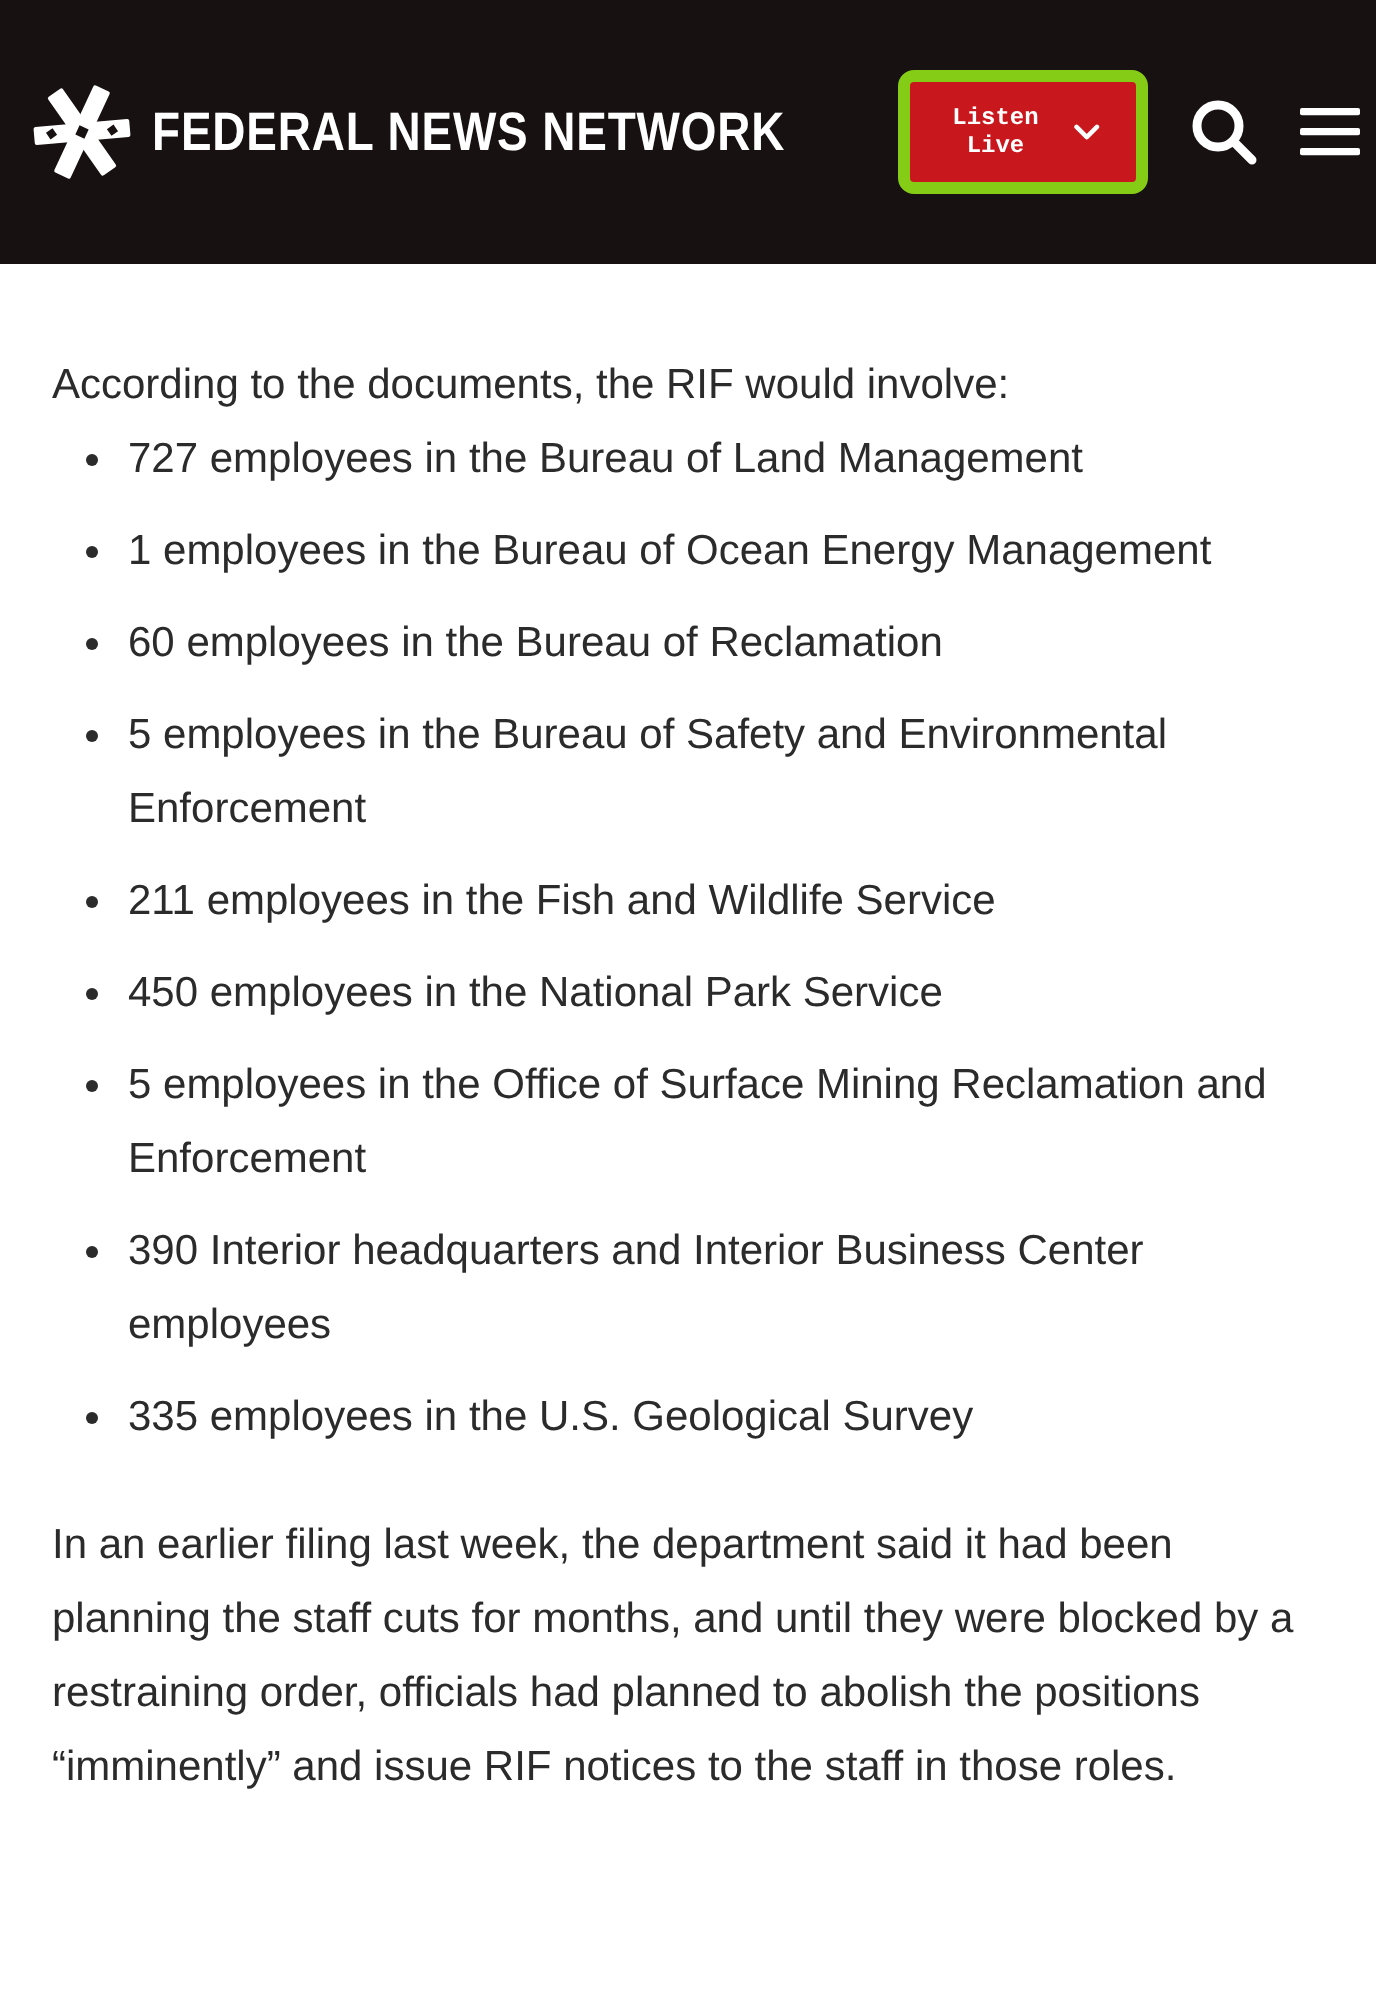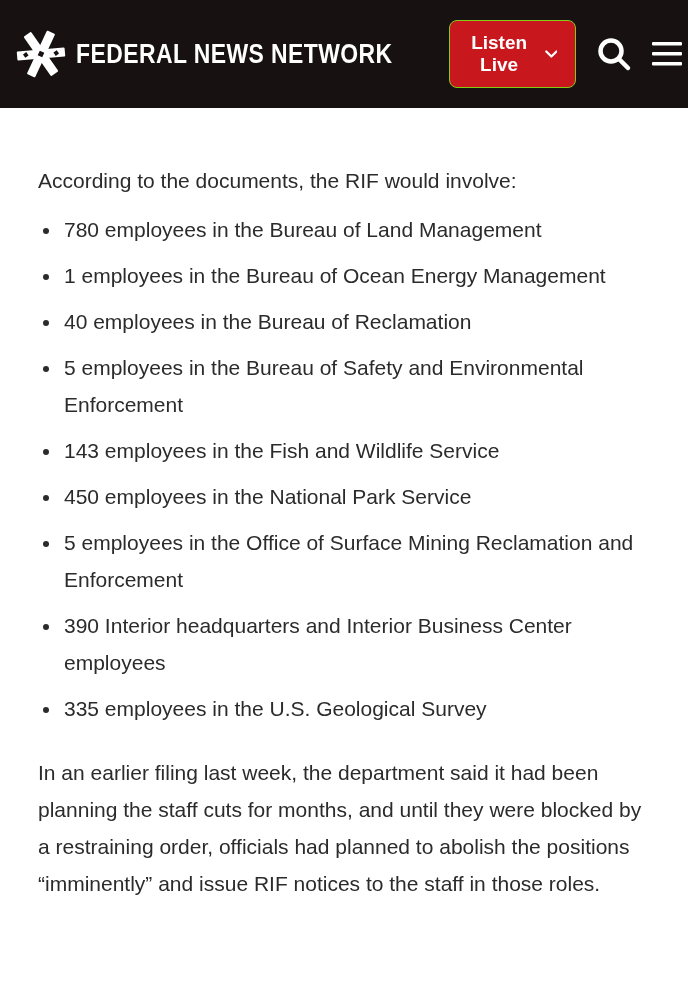--- a/index.html
+++ b/index.html
@@ -7,21 +7,21 @@
   body {
     width: 688px;
     min-height: 1000px;
     background: #ffffff;
     font-family: "Liberation Sans", sans-serif;
     color: #2b2b2b;
   }
 
   
   .site-header {
-    height: 108px;
+    height: 132px;
     background: #171111;
     display: flex;
     align-items: center;
     justify-content: space-between;
     padding: 0 24px 0 16px;
   }
   .brand {
     display: flex;
     align-items: center;
     gap: 10px;
@@ -41,46 +41,46 @@
   .header-actions {
     display: flex;
     align-items: center;
     gap: 20px;
   }
   .listen-live-btn {
     display: flex;
     align-items: center;
     gap: 14px;
     background: #c9171e;
-    border: 1px solid #84cc16;
+    border: 6px solid #84cc16;
     border-radius: 8px;
     color: #ffffff;
-    font-family: Liberation Sans, sans-serif;
-    font-size: 19px;
+    font-family: Liberation Mono, monospace;
+    font-size: 12px;
     font-weight: 700;
     padding: 11px 18px;
     cursor: pointer;
   }
   .icon-btn {
     background: transparent;
     border: none;
     padding: 0;
     cursor: pointer;
     display: flex;
     align-items: center;
   }
 
   
   .article {
     padding: 42px 26px 24px 26px;
     font-size: 21px;
     line-height: 37px;
     color: #2b2b2b;
   }
-  .article p { margin: 12px; }
+  .article p { margin: 0; }
   .intro { margin-bottom: 28px; }
   .rif-list {
     margin: 0 0 27px 0;
     padding: 0 8px 0 36px;
     list-style: disc;
   }
   .rif-list li {
     margin-bottom: 9px;
     padding-left: 2px;
   }
@@ -128,25 +128,25 @@
         <rect x="0" y="21" width="30" height="3.6" rx="1" fill="#ffffff"></rect>
       </svg>
     </button>
   </div>
 </header>
 
 <main class="article">
   <p class="intro">According to the documents, the RIF would involve:</p>
 
   <ul class="rif-list">
-    <li>780 employees in the Bureau of Land Management</li>
+    <li>727 employees in the Bureau of Land Management</li>
     <li>1 employees in the Bureau of Ocean Energy Management</li>
-    <li>40 employees in the Bureau of Reclamation</li>
+    <li>60 employees in the Bureau of Reclamation</li>
     <li>5 employees in the Bureau of Safety and Environmental Enforcement</li>
-    <li>143 employees in the Fish and Wildlife Service</li>
+    <li>211 employees in the Fish and Wildlife Service</li>
     <li>450 employees in the National Park Service</li>
     <li>5 employees in the Office of Surface Mining Reclamation and Enforcement</li>
     <li>390 Interior headquarters and Interior Business Center employees</li>
     <li>335 employees in the U.S. Geological Survey</li>
   </ul>
 
   <p class="closing">In an earlier filing last week, the department said it had been planning the staff cuts for months, and until they were blocked by a restraining order, officials had planned to abolish the positions “imminently” and issue RIF notices to the staff in those roles.</p>
 </main>
 
 </body></html>

